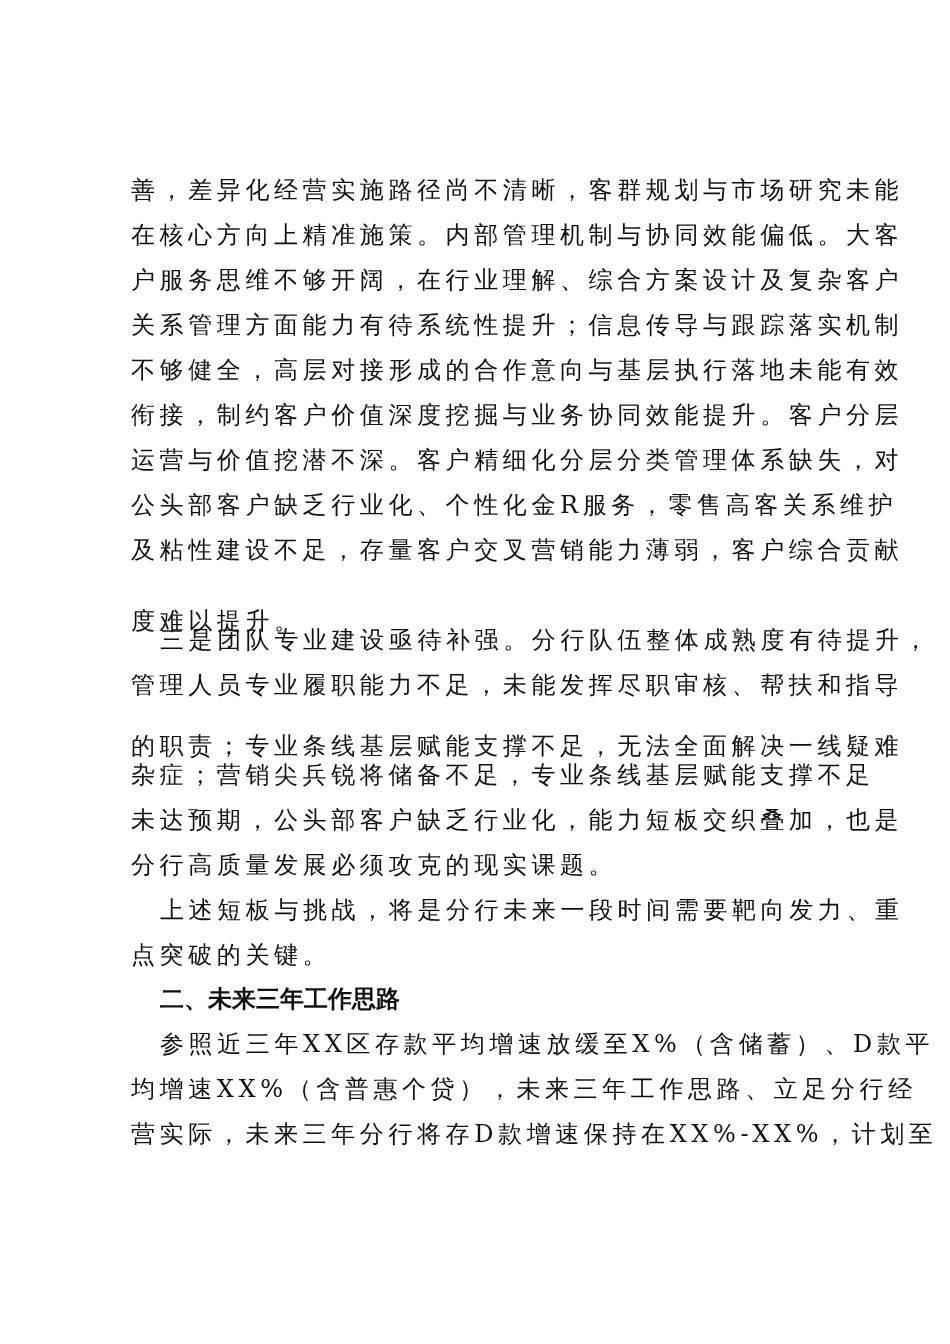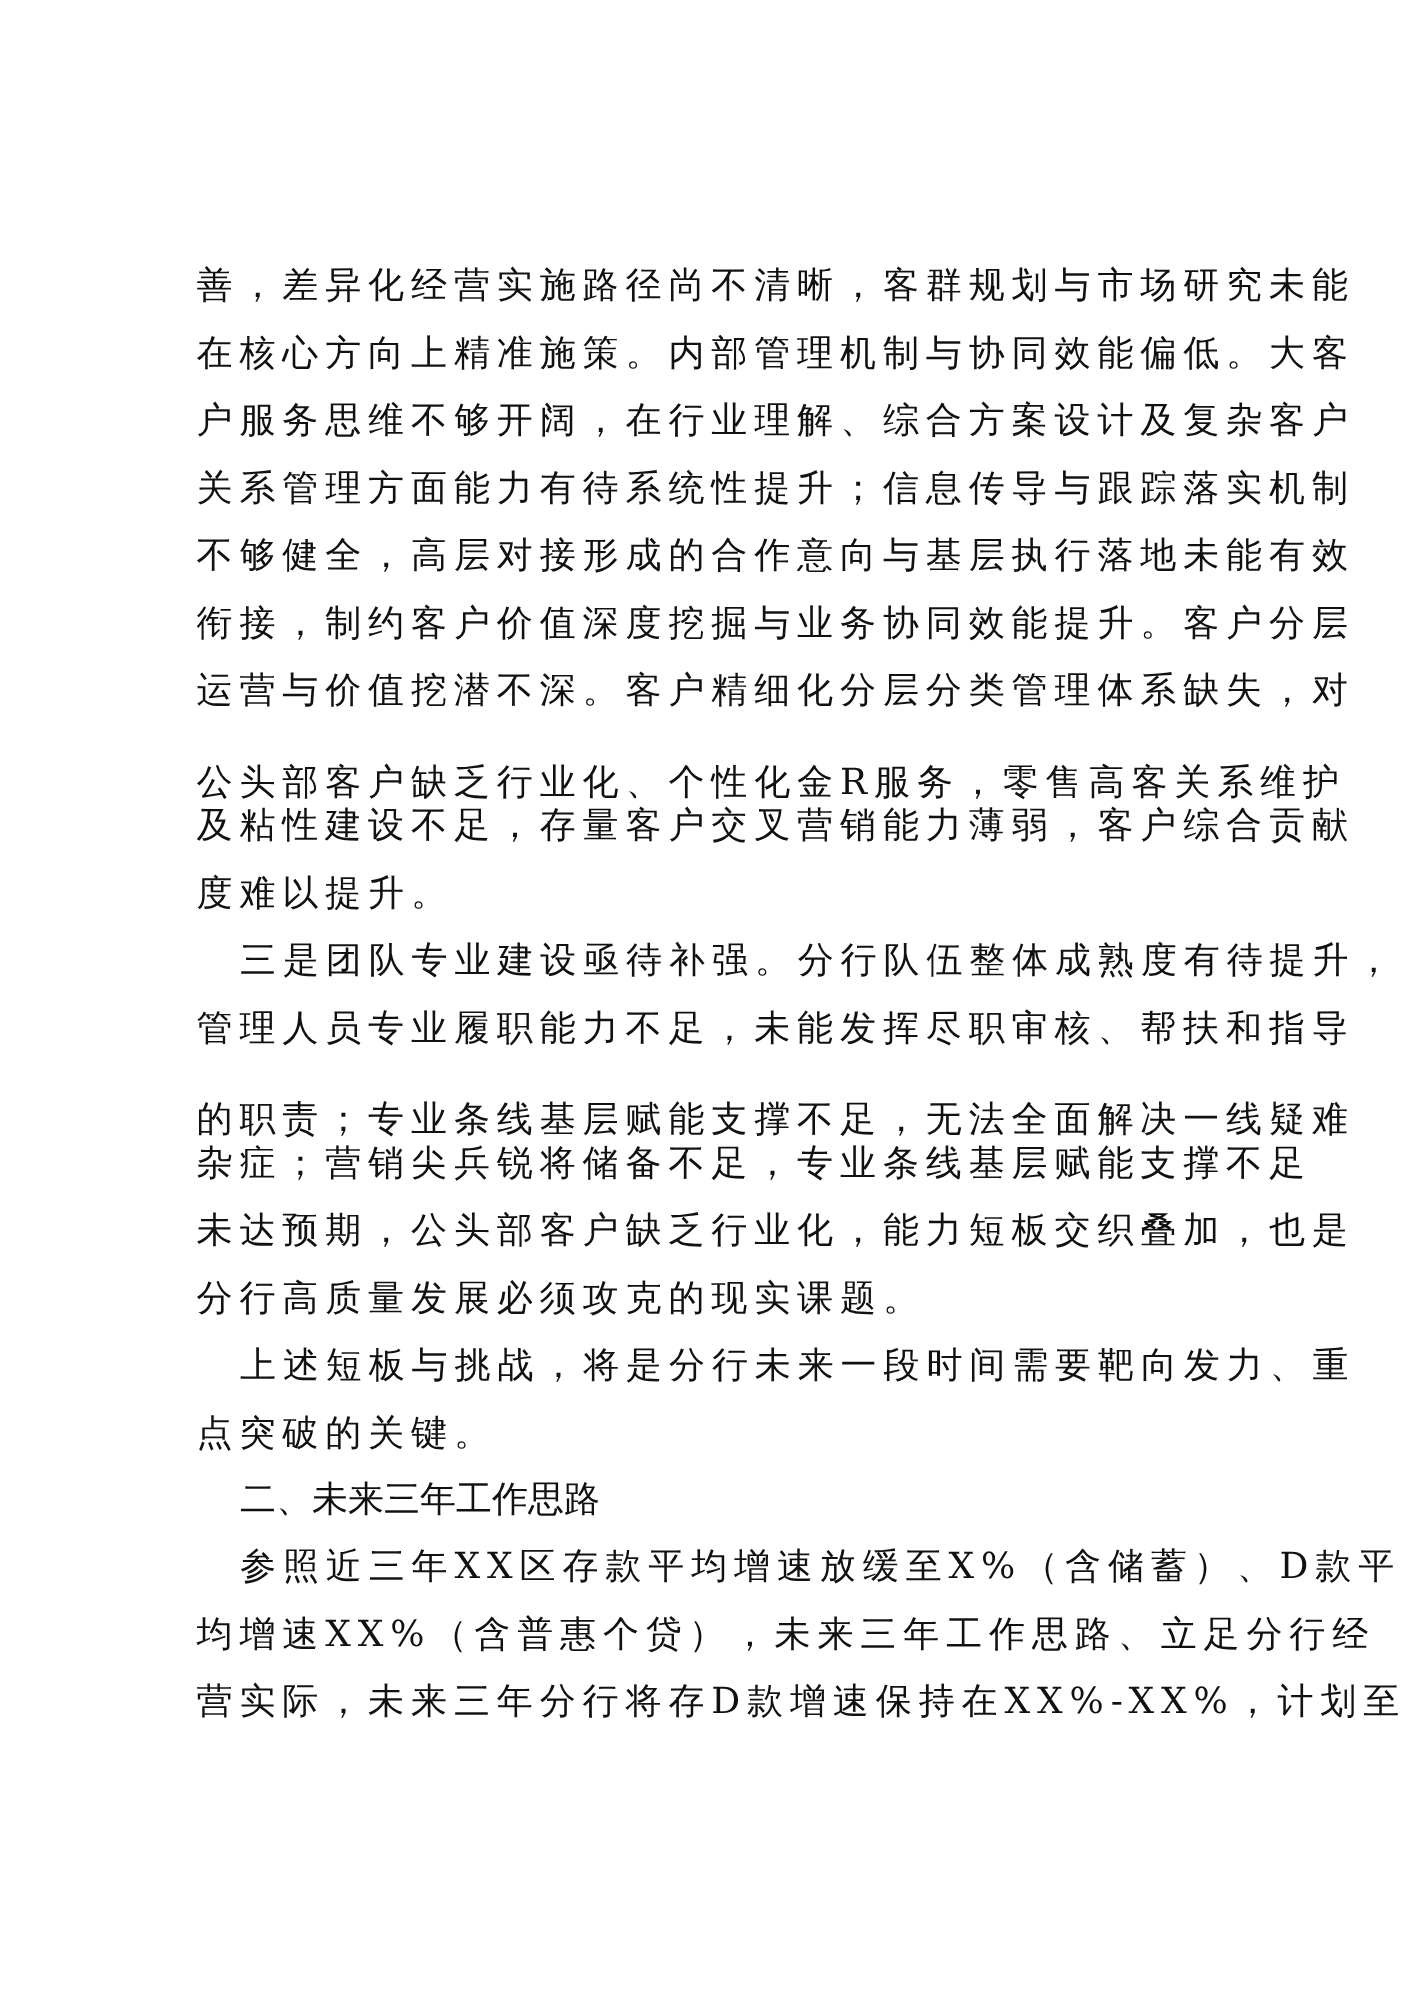--- a/index.html
+++ b/index.html
@@ -30,41 +30,41 @@
       color: #111111;
       white-space: nowrap;
       letter-spacing: 4.6px;
     }
     .line.indent {
       left: 160px;
     }
     .line.heading {
       left: 160px;
       font-family: "DejaVu Sans", "Liberation Sans", sans-serif;
-      font-weight: normal;
+      font-weight: bold;
       letter-spacing: 0px;
       font-size: 24px;
     }
   </style>
 </head>
 <body>
 
 <div class="page">
 
   <div>
     <div class="line" style="top:168px">善，差异化经营实施路径尚不清晰，客群规划与市场研究未能</div>
     <div class="line" style="top:213px">在核心方向上精准施策。内部管理机制与协同效能偏低。大客</div>
     <div class="line" style="top:258px">户服务思维不够开阔，在行业理解、综合方案设计及复杂客户</div>
     <div class="line" style="top:303px">关系管理方面能力有待系统性提升；信息传导与跟踪落实机制</div>
     <div class="line" style="top:348px">不够健全，高层对接形成的合作意向与基层执行落地未能有效</div>
     <div class="line" style="top:393px">衔接，制约客户价值深度挖掘与业务协同效能提升。客户分层</div>
     <div class="line" style="top:438px">运营与价值挖潜不深。客户精细化分层分类管理体系缺失，对</div>
-    <div class="line" style="top:499px">公头部客户缺乏行业化、个性化金R服务，零售高客关系维护</div>
+    <div class="line" style="top:483px">公头部客户缺乏行业化、个性化金R服务，零售高客关系维护</div>
     <div class="line" style="top:528px">及粘性建设不足，存量客户交叉营销能力薄弱，客户综合贡献</div>
-    <div class="line" style="top:573px">度难以提升。</div>
+    <div class="line" style="top:599px">度难以提升。</div>
   </div>
 
   <div>
     <div class="line indent" style="top:618px">三是团队专业建设亟待补强。分行队伍整体成熟度有待提升，</div>
     <div class="line" style="top:663px">管理人员专业履职能力不足，未能发挥尽职审核、帮扶和指导</div>
     <div class="line" style="top:724px">的职责；专业条线基层赋能支撑不足，无法全面解决一线疑难</div>
     <div class="line" style="top:753px">杂症；营销尖兵锐将储备不足，专业条线基层赋能支撑不足</div>
     <div class="line" style="top:798px">未达预期，公头部客户缺乏行业化，能力短板交织叠加，也是</div>
     <div class="line" style="top:843px">分行高质量发展必须攻克的现实课题。</div>
   </div>

